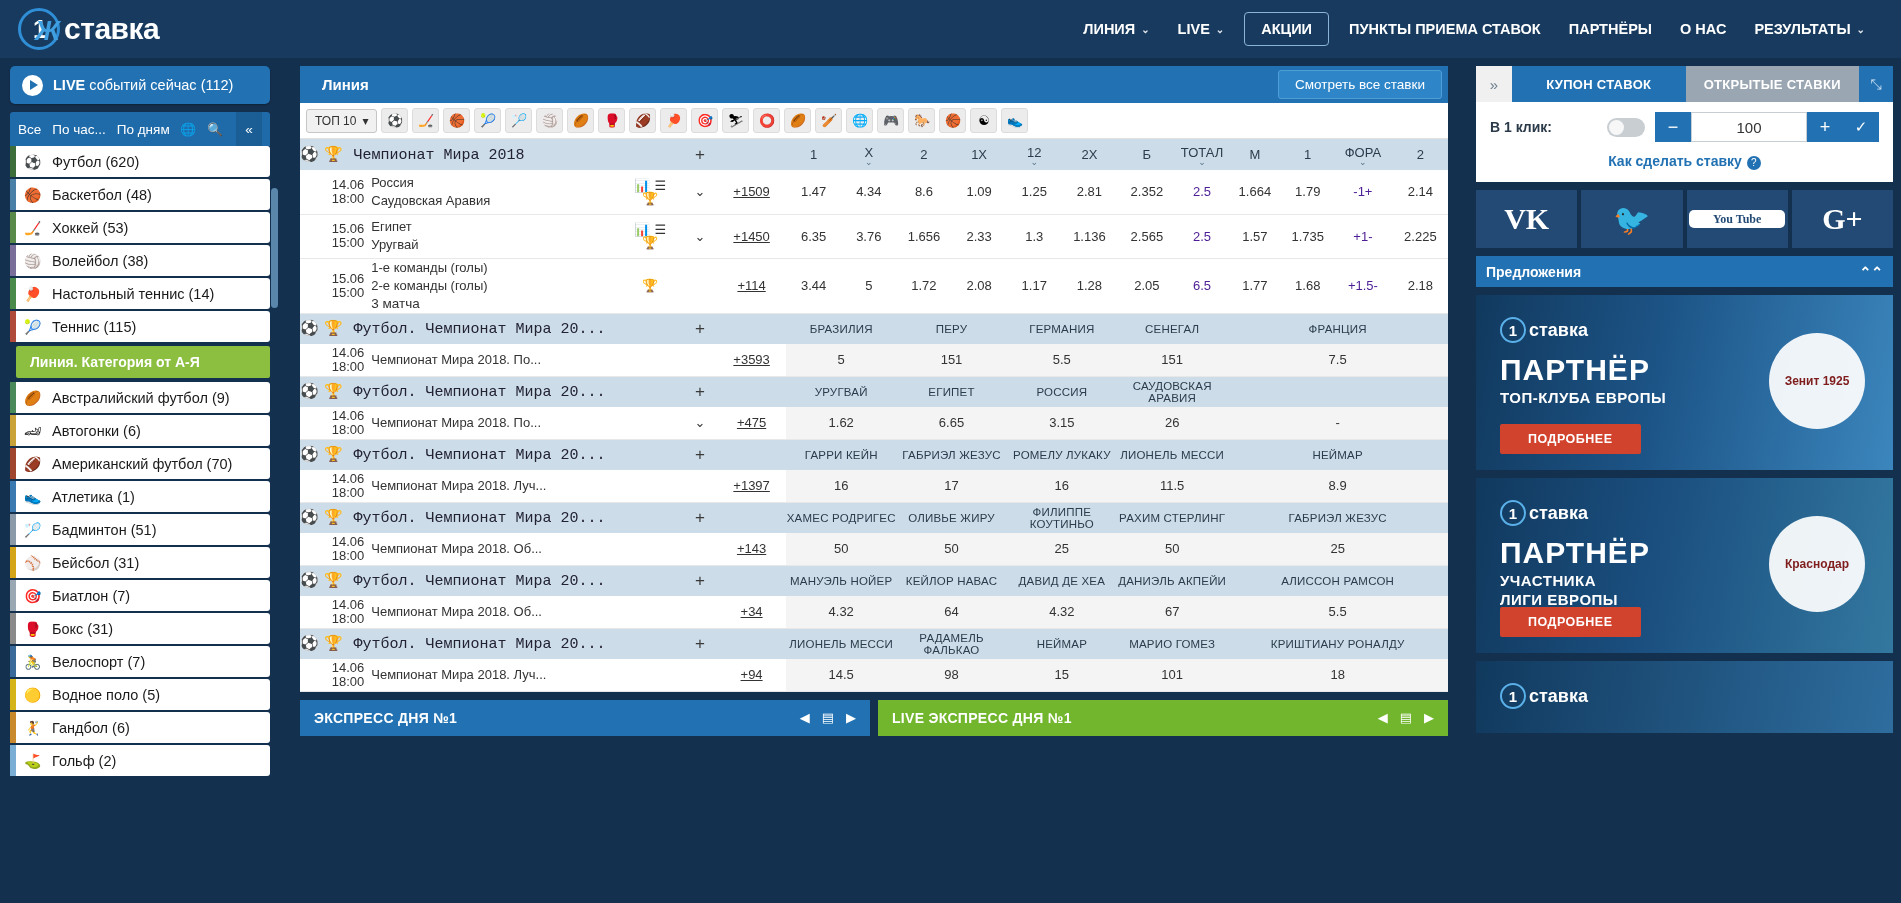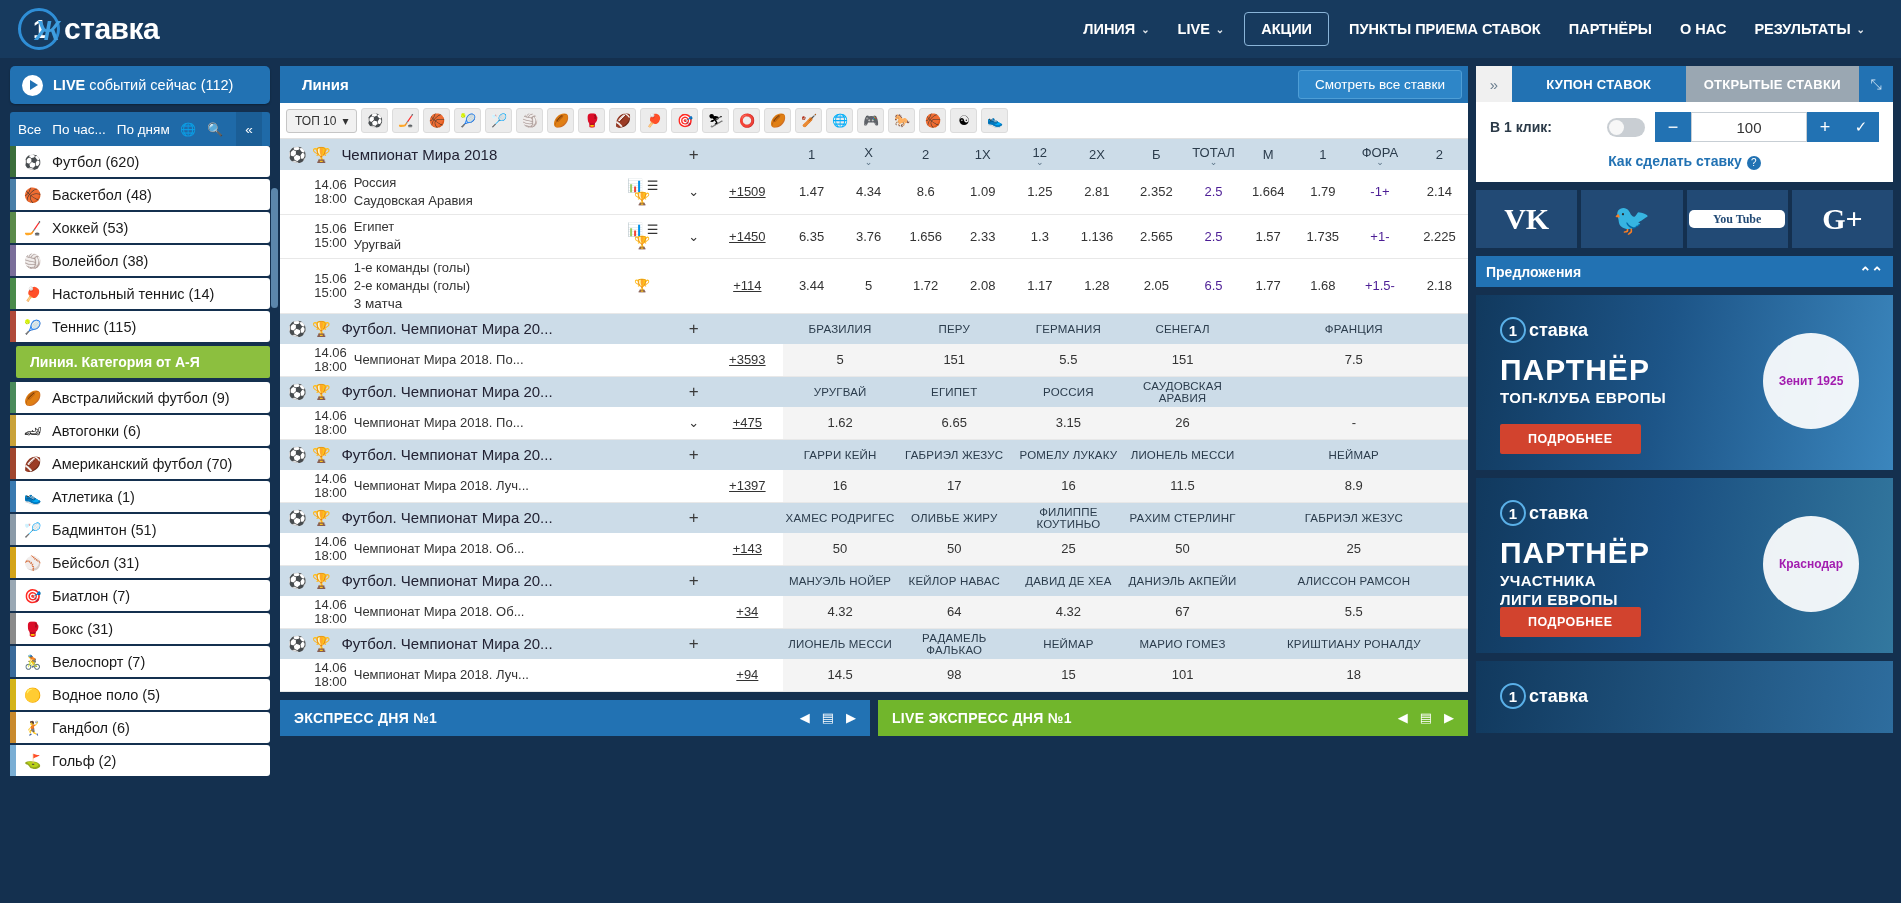--- a/index.html
+++ b/index.html
@@ -41,21 +41,21 @@
   .nav { display:flex; align-items:center; gap: 0px; margin-left: auto; margin-right: 22px; }
   .nav-item {
     color:#ffffff; font-size: 14.5px; font-weight: bold;
     padding: 9px 14px; cursor: pointer; white-space: nowrap;
     display:flex; align-items:center; gap:6px; text-transform: uppercase;
   }
   .nav-item.boxed { border: 1px solid #8ab4d8; border-radius: 4px; padding: 8px 16px; margin: 0 6px;}
   .caret { font-size: 10px; opacity: .9; }
 
   
-  .body-row { display:flex; height: 845px; }
+  .body-row { display:flex; height: 845px; gap: 20px; }
 
   
   .sidebar { width: 280px; flex:none; background:#14304f; padding: 8px 0 0 8px; position:relative; }
   .live-btn {
     margin: 0 10px 8px 2px; background: #2272b3; border-radius: 5px;
     height: 38px; display:flex; align-items:center; padding: 0 12px; cursor:pointer;
     box-shadow: 0 1px 2px rgba(0,0,0,.3);
   }
   .play-icon {
     width: 21px; height:21px; border-radius:50%; background:#fff; flex:none;
@@ -125,21 +125,21 @@
     border-radius: 3px; display:flex; align-items:center; justify-content:center;
     font-size: 13px; cursor:pointer; flex:none;
   }
 
   
   table.odds { width: 100%; border-collapse: collapse; background:#fff; table-layout: fixed; }
   table.odds td { font-size: 13px; color:#333; }
   tr.league td {
     background:#ccdce8; height: 31px; font-size: 15px; color:#223; padding: 0;
   }
-  tr.league .lg-name { padding-left: 8px; white-space:nowrap; overflow:hidden; text-overflow: ellipsis; }
+  tr.league .lg-name { white-space:nowrap; overflow:hidden; text-overflow: ellipsis; font-family: Liberation Mono, monospace; }
   tr.league .lg-name .ball { margin-right: 6px; }
   tr.league .lg-name .cup { margin-right: 10px; }
   tr.league .hdr { text-align:center; font-size: 13px; color:#2b3c4c; }
   tr.league .hdr.small { font-size: 11.5px; letter-spacing:.2px;}
   tr.league .plus { text-align:center; font-size: 17px; color:#3a3a3a; cursor:pointer;}
   .hdr-cv { display:block; font-size:9px; line-height:5px; color:#5a7286; }
 
   tr.match td { height: 44px; border-bottom: 1px solid #e8e8e8; background:#fff; }
   .dt { text-align:right; padding-right: 7px; color:#2d6ca3; font-size: 11.5px; line-height: 14px; white-space:nowrap;}
   .teams { font-size: 14.5px; color:#1d1d1d; line-height: 18px; }
@@ -214,24 +214,24 @@
   .bn-logo .tx { font-size: 18px; font-weight:bold; margin-left:3px;}
   .bn-t1 { position:absolute; left:24px; top: 58px; color:#fff; font-size: 30px; font-weight:bold; letter-spacing: 1px;}
   .bn-t2 { position:absolute; left:24px; top: 94px; color:#fff; font-size: 15px; font-weight:bold; letter-spacing: .5px;}
   .bn-t3 { position:absolute; left:24px; top: 113px; color:#fff; font-size: 15px; font-weight:bold; letter-spacing: .5px;}
   .bn-btn {
     position:absolute; left: 24px; bottom: 16px; background:#d2432e; color:#fff;
     font-size: 12.5px; font-weight:bold; padding: 8px 28px; border-radius:2px; cursor:pointer;
     letter-spacing:.5px;
   }
   .bn-emblem {
-    position:absolute; right: 34px; top: 38px; width: 96px; height: 96px;
+    position:absolute; right: 28px; top: 38px; width: 96px; height: 96px;
     border-radius: 50%; background: rgba(255,255,255,.92);
     display:flex;align-items:center;justify-content:center;
-    font-size: 12px; font-weight:bold; color:#a21caf; text-align:center; line-height: 13px;
+    font-size: 12px; font-weight:bold; color:#7f1d1d; text-align:center; line-height: 13px;
   }
 
   
   .bottom { display:flex; gap: 8px; margin: 8px 8px 0 0; }
   .strip { height: 36px; display:flex; align-items:center; padding: 0 14px; color:#fff; }
   .strip .s-title { font-size: 14px; font-weight:bold; letter-spacing:.3px; }
   .strip .s-ctrl { margin-left:auto; display:flex; align-items:center; gap: 12px; font-size: 13px; cursor:pointer;}
   .strip.blue { background:#2272b3; }
   .strip.green { background:#71b62c; }
   .banner-bottom { margin-top:8px; height: 72px; background: linear-gradient(100deg,#11395e,#2e6d9e); position:relative; }

